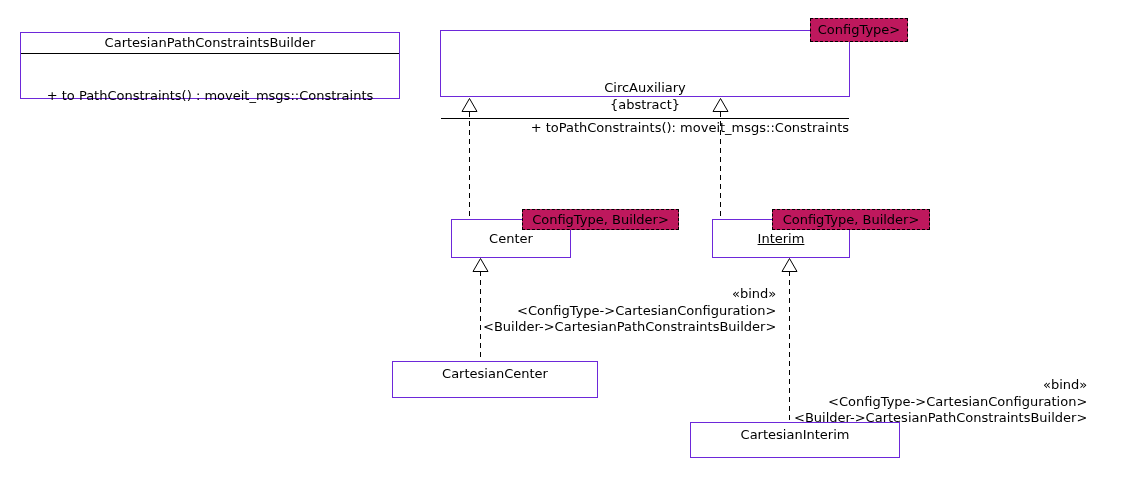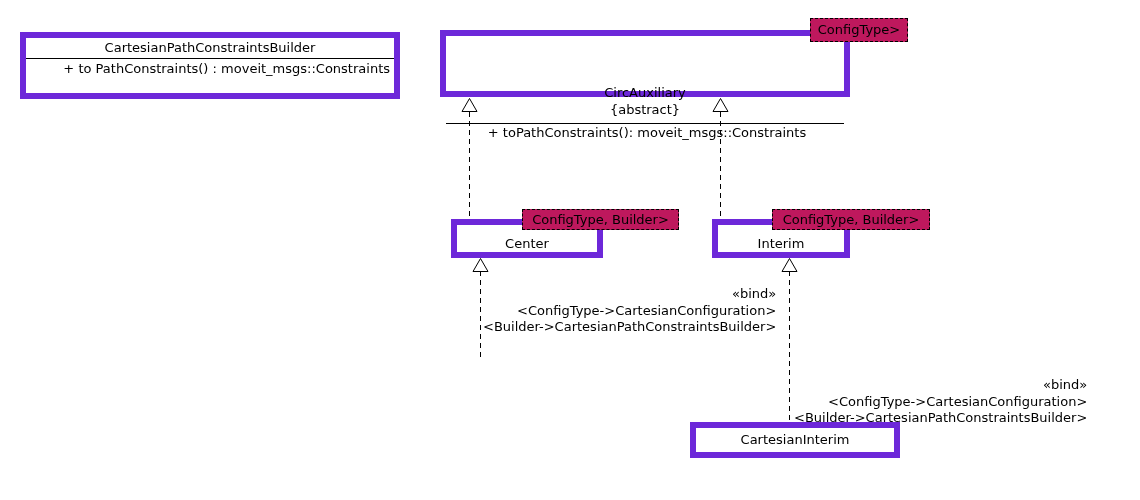--- a/index.html
+++ b/index.html
@@ -6,29 +6,29 @@
   #canvas{
     position:relative;
     width:1140px;height:500px;
     background:#ffffff;
     font-family:"DejaVu Sans","Liberation Sans",sans-serif;
     font-size:13px;color:#000000;
     overflow:hidden;
   }
   .cls{
     position:absolute;box-sizing:border-box;
-    background:#ffffff;border:6px solid #6d28d9;
+    background:#ffffff;border:1px solid #6d28d9;
     text-align:center;z-index:2;white-space:nowrap;
   }
   .cls .title{line-height:20px;}
   .cls .title-div{border-bottom:1px solid #000000;}
-  .cls .member{text-align:right;padding:2px 4px 0 4px;line-height:16px;}
+  .cls .member{text-align:center;padding:2px 4px 0 4px;line-height:16px;margin-top:32px;}
   .title2{height:47px;border-bottom:1px solid #000000;padding-top:7px;box-sizing:border-box;margin-top:41px;}
   .title2 div{line-height:17px;}
-  .member-row{line-height:18px;text-align:center;padding-left:4px;}
+  .member-row{line-height:18px;text-align:right;padding-left:4px;}
   .tmpl{
     position:absolute;box-sizing:border-box;
     background:#be185d;border:1px dashed #000000;
     text-align:center;z-index:3;white-space:nowrap;overflow:hidden;
   }
   .single-line{line-height:37px;}
   .top-label{padding-top:4px;line-height:15px;}
   .bind-label{
     position:absolute;z-index:2;text-align:right;
     line-height:16.5px;white-space:nowrap;
@@ -62,26 +62,27 @@
 
   <div class="cls" style="left:440px;top:30px;width:410px;height:67px;">
     <div class="title2">
       <div>CircAuxiliary</div>
       <div>{abstract}</div>
     </div>
     <div class="member-row">+ toPathConstraints(): moveit_msgs::Constraints</div>
   </div>
   <div class="tmpl" style="left:810px;top:18px;width:98px;height:24px;line-height:22px;">ConfigType&gt;</div>
 
-  <div class="cls single-line" style="left:451px;top:219px;width:152px;height:39px;">Center</div>
+  <div class="cls single-line" style="left:451px;top:219px;width:120px;height:39px;">Center</div>
   <div class="tmpl" style="left:522px;top:209px;width:157px;height:21px;line-height:19px;">ConfigType, Builder&gt;</div>
 
-  <div class="cls single-line" style="left:712px;top:219px;width:138px;height:39px;">Interim</div>
+  <div class="cls single-line" style="left:712px;top:219px;width:138px;height:39px;text-decoration:underline;">Interim</div>
   <div class="tmpl" style="left:772px;top:209px;width:158px;height:21px;line-height:19px;">ConfigType, Builder&gt;</div>
 
+  <div class="cls top-label" style="left:392px;top:361px;width:206px;height:37px;">CartesianCenter</div>
 
   <div class="cls top-label" style="left:690px;top:422px;width:210px;height:36px;">CartesianInterim</div>
 
   <div class="bind-label" style="left:483px;top:286px;">
     <div>«bind»</div>
     <div>&lt;ConfigType-&gt;CartesianConfiguration&gt;</div>
     <div>&lt;Builder-&gt;CartesianPathConstraintsBuilder&gt;</div>
   </div>
 
   <div class="bind-label" style="left:794px;top:377px;">

